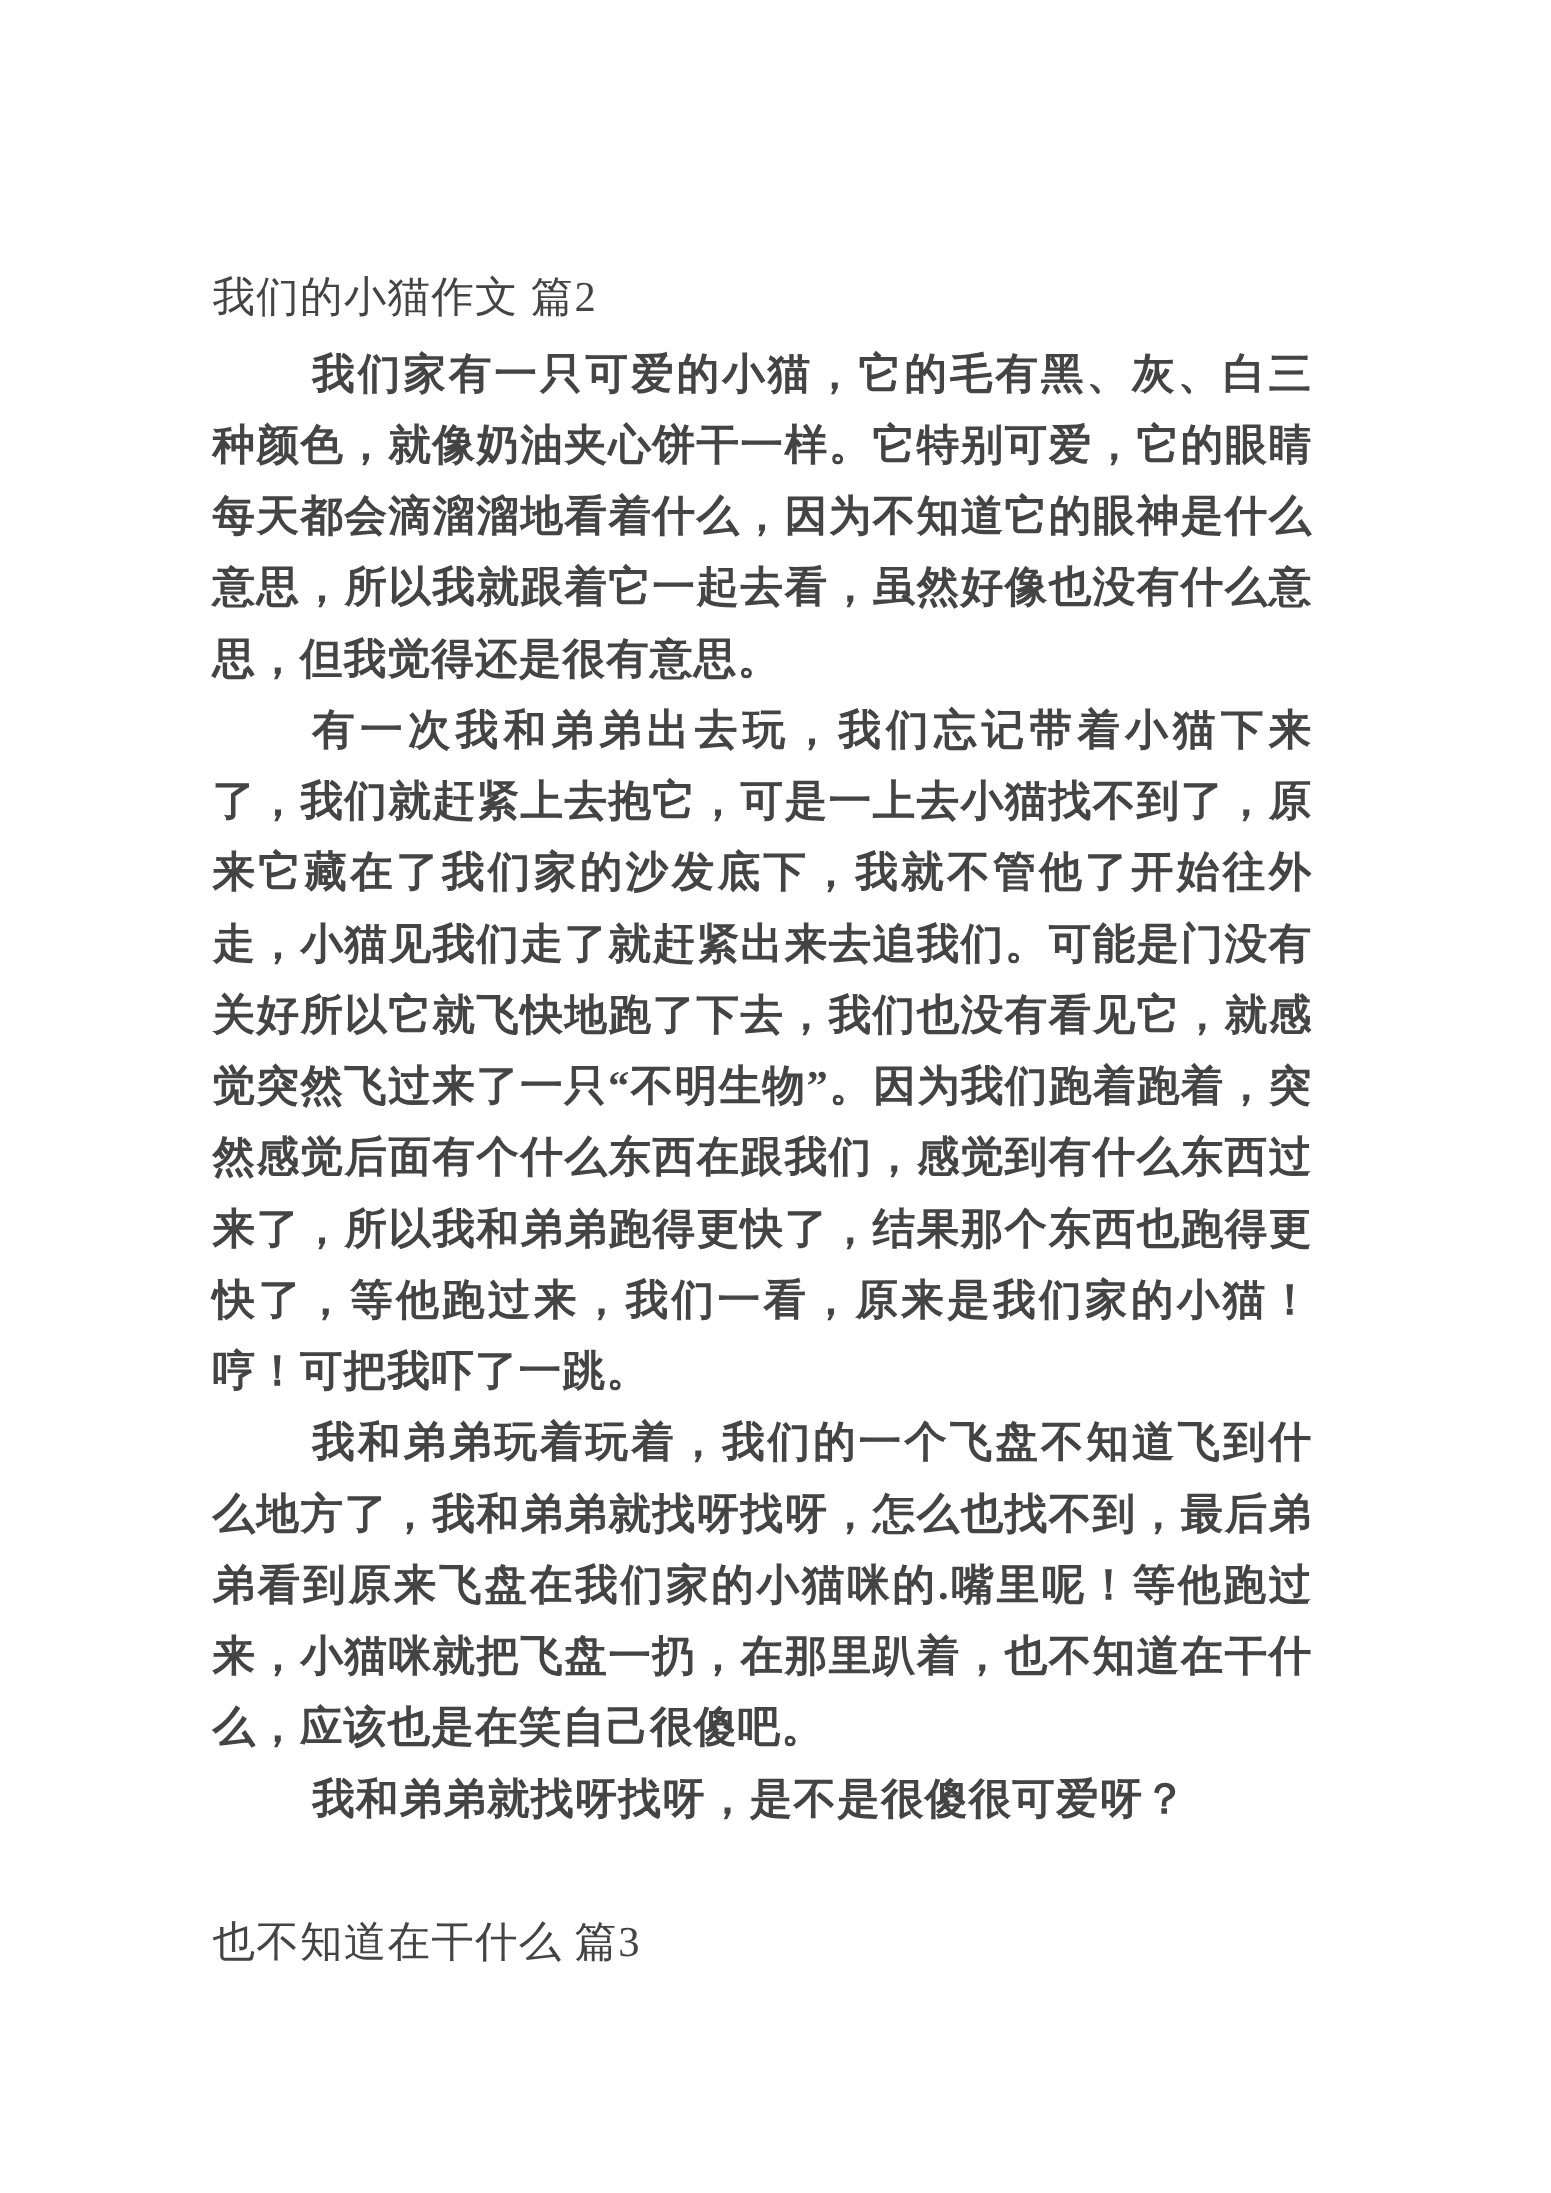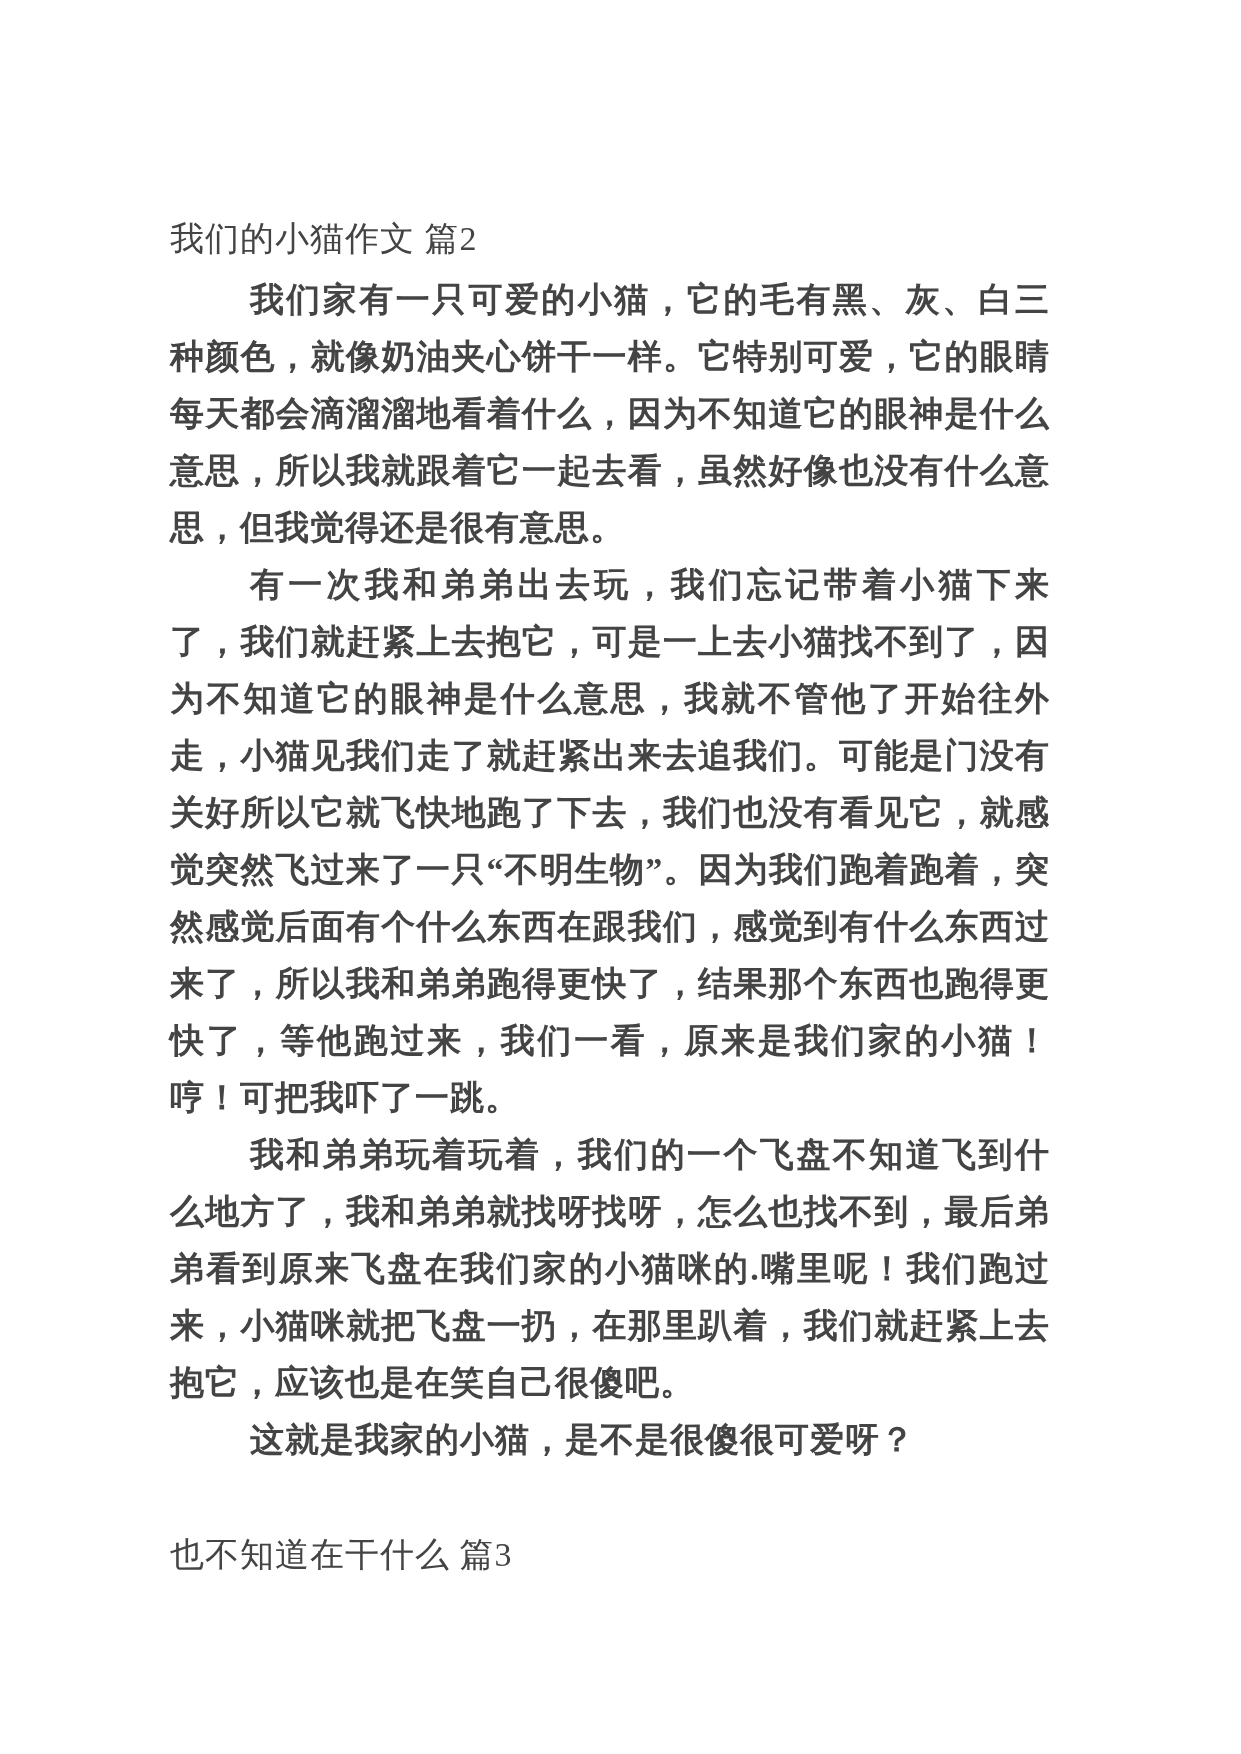--- a/index.html
+++ b/index.html
@@ -41,20 +41,20 @@
   }
 </style>
 </head>
 <body>
 
 <div class="page doc-text">
   <p class="heading">我们的小猫作文  篇2</p>
 
   <p class="para">我们家有一只可爱的小猫，它的毛有黑、灰、白三种颜色，就像奶油夹心饼干一样。它特别可爱，它的眼睛每天都会滴溜溜地看着什么，因为不知道它的眼神是什么意思，所以我就跟着它一起去看，虽然好像也没有什么意思，但我觉得还是很有意思。</p>
 
-  <p class="para">有一次我和弟弟出去玩，我们忘记带着小猫下来了，我们就赶紧上去抱它，可是一上去小猫找不到了，因为不知道它的眼神是什么意思，我就不管他了开始往外走，小猫见我们走了就赶紧出来去追我们。可能是门没有关好所以它就飞快地跑了下去，我们也没有看见它，就感觉突然飞过来了一只“不明生物”。因为我们跑着跑着，突然感觉后面有个什么东西在跟我们，感觉到有什么东西过来了，所以我和弟弟跑得更快了，结果那个东西也跑得更快了，等他跑过来，我们一看，原来是我们家的小猫！哼！可把我吓了一跳。</p>
+  <p class="para">有一次我和弟弟出去玩，我们忘记带着小猫下来了，我们就赶紧上去抱它，可是一上去小猫找不到了，原来它藏在了我们家的沙发底下，我就不管他了开始往外走，小猫见我们走了就赶紧出来去追我们。可能是门没有关好所以它就飞快地跑了下去，我们也没有看见它，就感觉突然飞过来了一只“不明生物”。因为我们跑着跑着，突然感觉后面有个什么东西在跟我们，感觉到有什么东西过来了，所以我和弟弟跑得更快了，结果那个东西也跑得更快了，等他跑过来，我们一看，原来是我们家的小猫！哼！可把我吓了一跳。</p>
 
-  <p class="para">我和弟弟玩着玩着，我们的一个飞盘不知道飞到什么地方了，我和弟弟就找呀找呀，怎么也找不到，最后弟弟看到原来飞盘在我们家的小猫咪的.嘴里呢！我们跑过来，小猫咪就把飞盘一扔，在那里趴着，我们就赶紧上去抱它，应该也是在笑自己很傻吧。</p>
+  <p class="para">我和弟弟玩着玩着，我们的一个飞盘不知道飞到什么地方了，我和弟弟就找呀找呀，怎么也找不到，最后弟弟看到原来飞盘在我们家的小猫咪的.嘴里呢！等他跑过来，小猫咪就把飞盘一扔，在那里趴着，也不知道在干什么，应该也是在笑自己很傻吧。</p>
 
-  <p class="para">这就是我家的小猫，是不是很傻很可爱呀？</p>
+  <p class="para">我和弟弟就找呀找呀，是不是很傻很可爱呀？</p>
 
   <p class="heading heading-bottom">也不知道在干什么  篇3</p>
 </div>
 
 </body></html>

